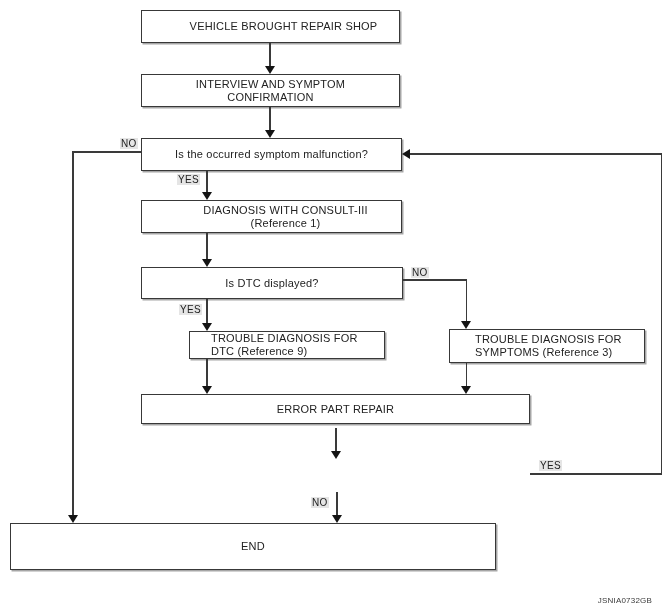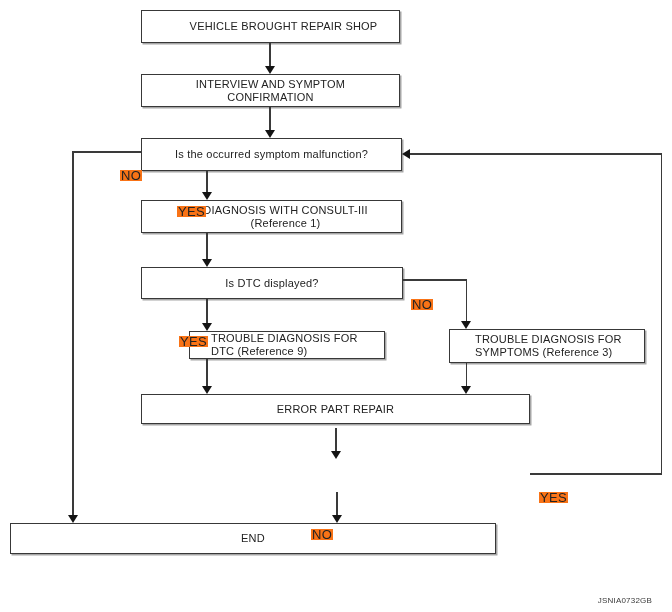--- a/index.html
+++ b/index.html
@@ -37,27 +37,26 @@
     border-top: 8px solid #141414;
   }
   .arrow-left {
     position: absolute; width: 0; height: 0;
     border-top: 5px solid transparent;
     border-bottom: 5px solid transparent;
     border-right: 8px solid #141414;
   }
   .lbl {
     position: absolute;
-    font-size: 13px;
+    font-size: 10px;
     line-height: 11px;
     color: #222222;
-    background: #f97316;
+    background: #e5e5e5;
     padding: 0 1px;
     letter-spacing: 0.3px;
-    margin-top: 32px;
   }
   .figcode {
     position: absolute;
     right: 20px;
     top: 596px;
     font-size: 8px;
     line-height: 9px;
     color: #3a3a3a;
     letter-spacing: 0.2px;
   }
@@ -97,21 +96,21 @@
   <div class="box leftpad" style="left:401px; top:329px; width:196px; height:34px; padding-left:25px;">
     <span>TROUBLE DIAGNOSIS FOR</span>
     <span>SYMPTOMS (Reference 3)</span>
   </div>
 
   <div class="box center" style="left:141px; top:394px; width:389px; height:30px;">
     <span>ERROR PART REPAIR</span>
   </div>
 
 
-  <div class="box center" style="left:10px; top:523px; width:486px; height:31px;">
+  <div class="box center" style="left:10px; top:523px; width:486px; height:47px;">
     <span>END</span>
   </div>
 
   <div class="vline" style="left:269px; top:43px; height:28px;"></div>
   <div class="arrow-down" style="left:265px; top:66px;"></div>
 
   <div class="vline" style="left:269px; top:107px; height:28px;"></div>
   <div class="arrow-down" style="left:265px; top:130px;"></div>
 
   <div class="vline" style="left:206px; top:171px; height:26px;"></div>

